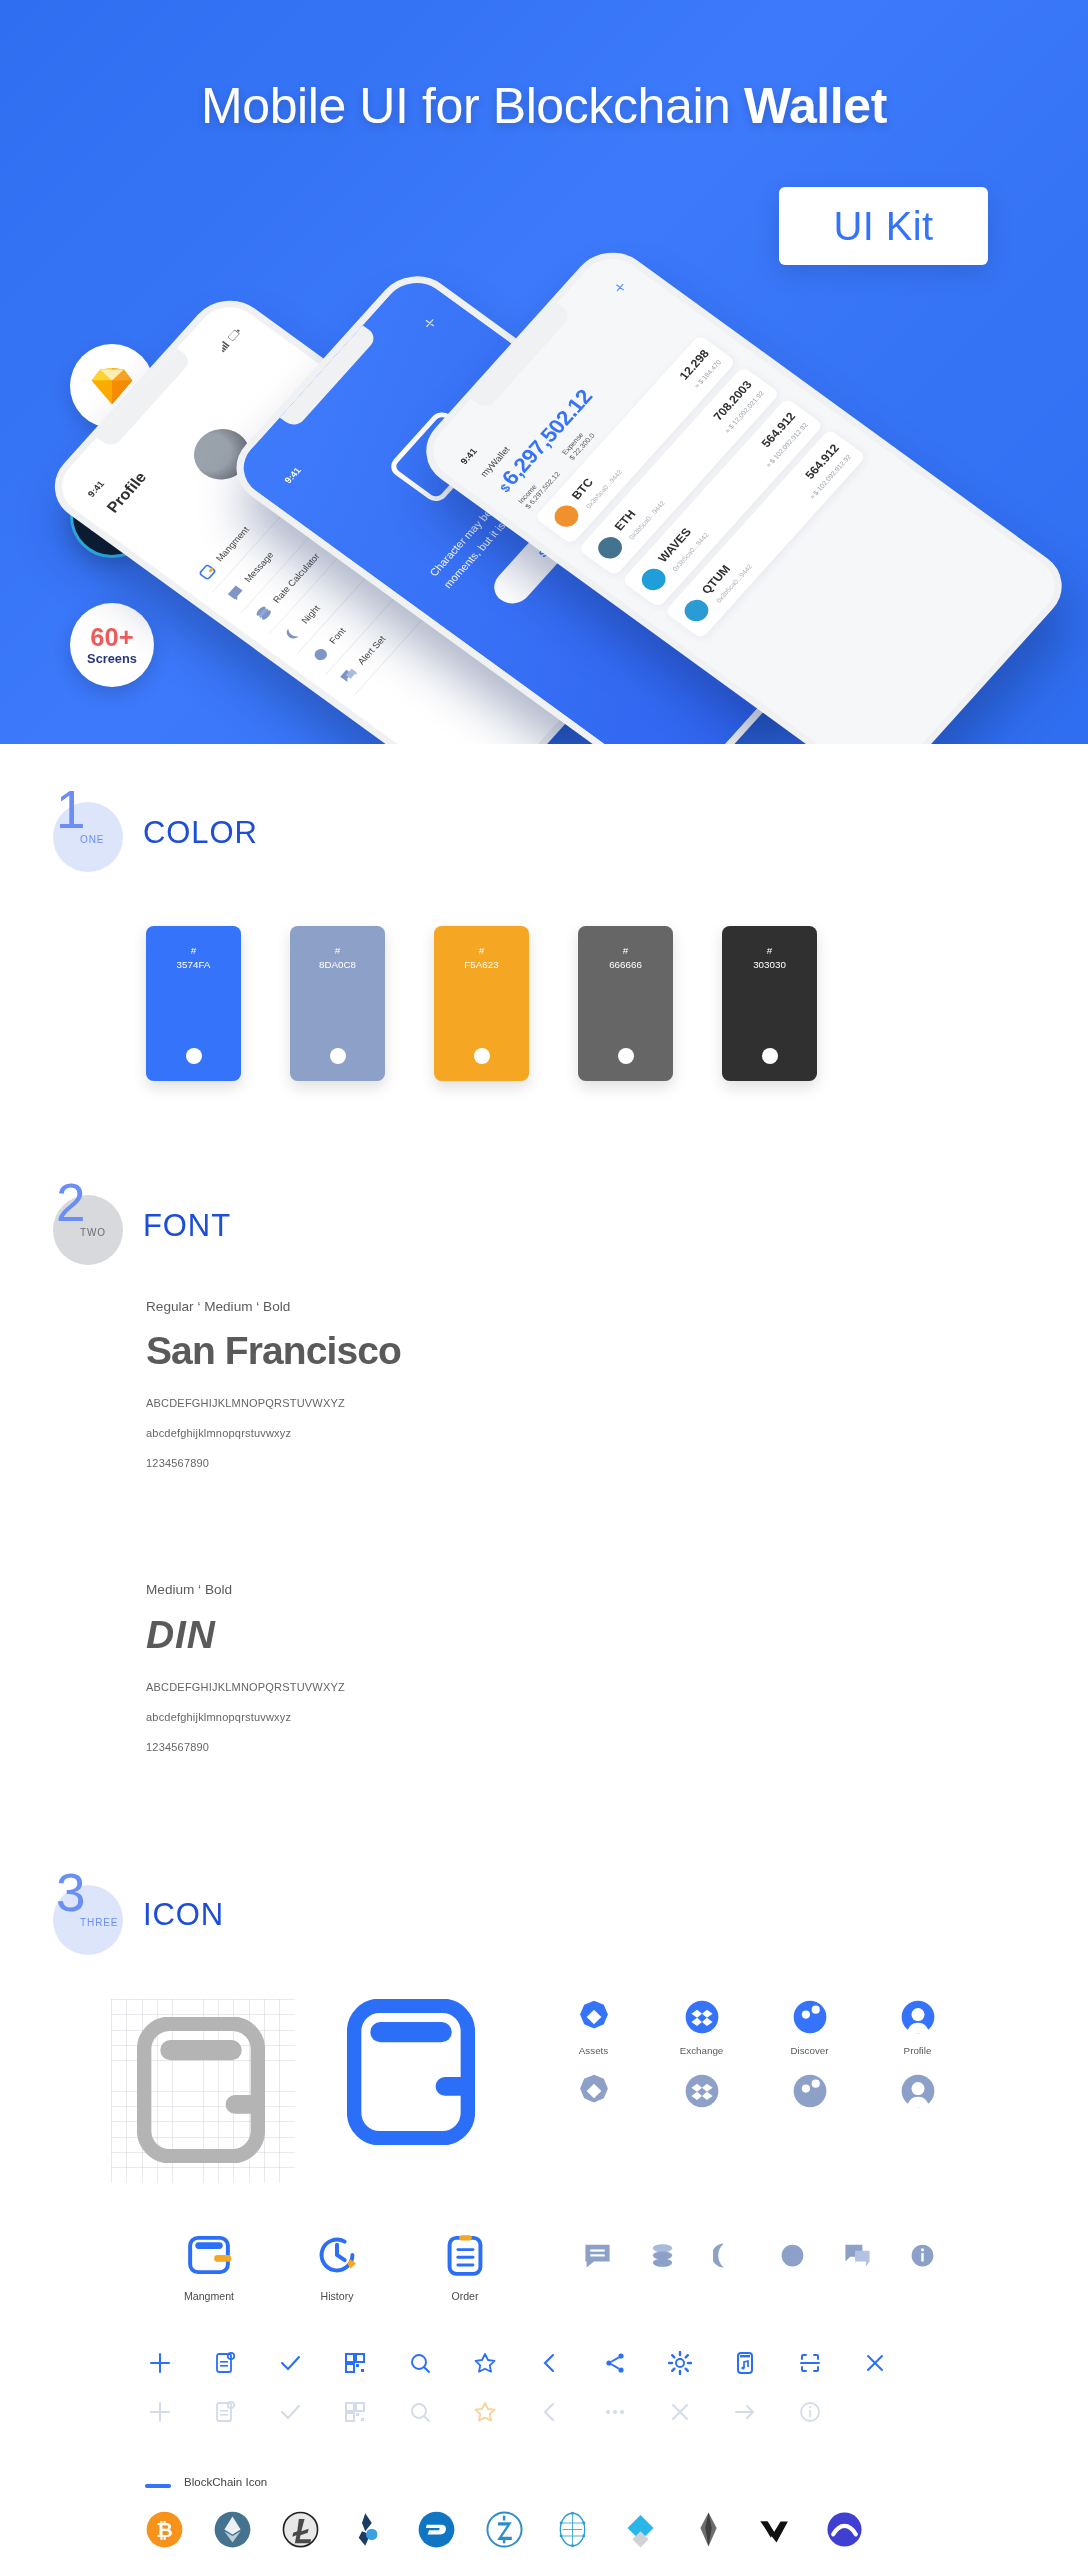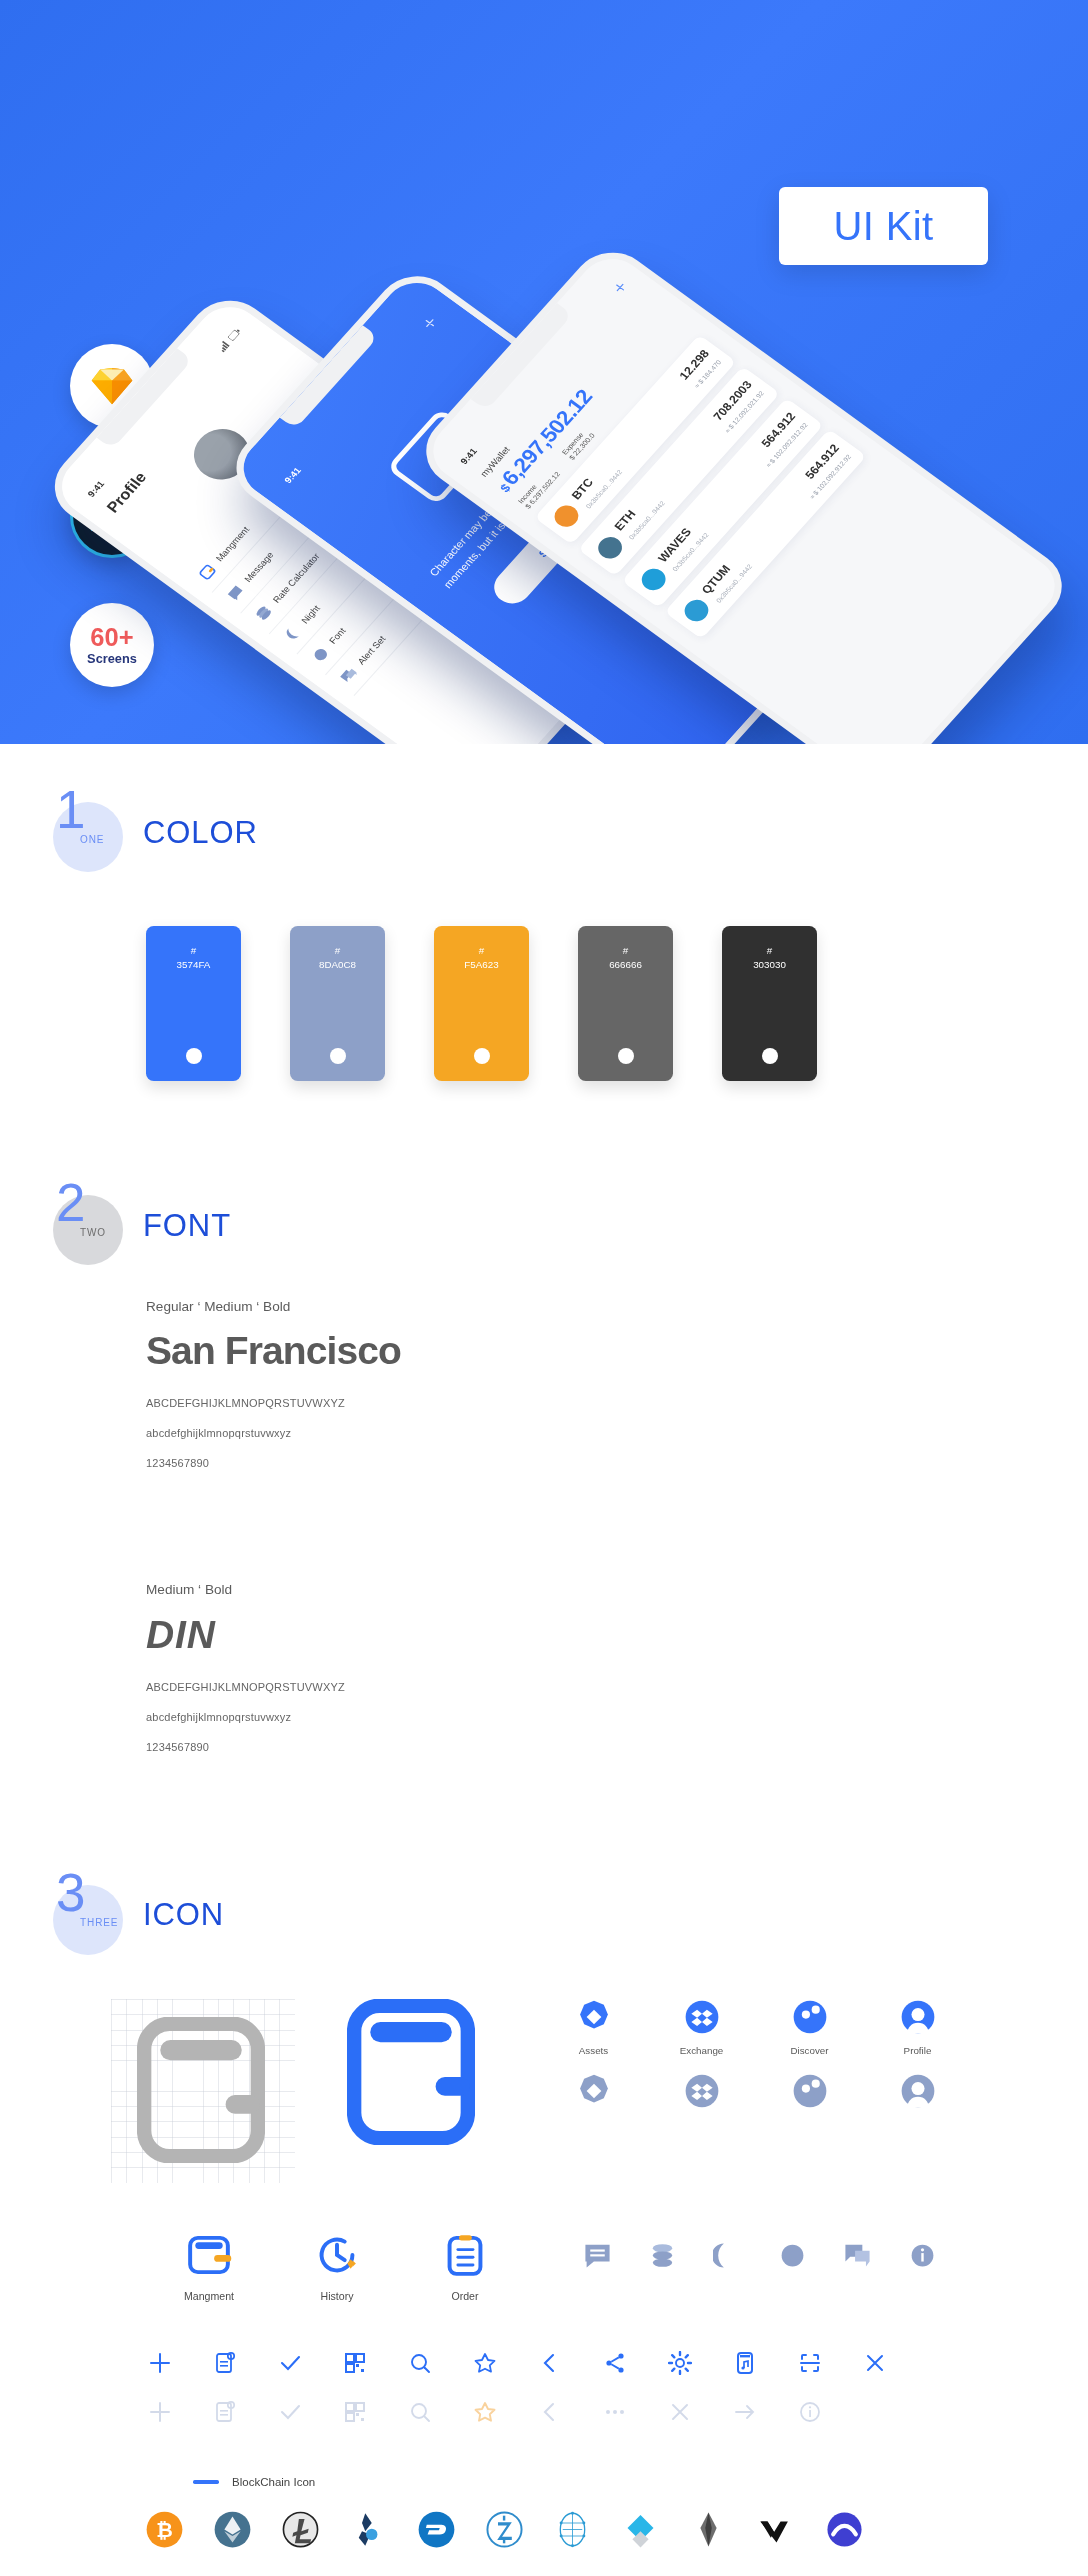--- a/index.html
+++ b/index.html
@@ -259,31 +259,34 @@
 
   .feature-row { display: flex; padding: 48px 0 0 145px; align-items: flex-start; }
   .feature-item { width: 128px; text-align: center; }
   .feature-item .lbl { font-size: 10.6px; color: #4c4c4c; margin-top: 8.5px; }
   .misc-icons { display: flex; gap: 36px; align-items: center; margin-left: 54px; padding-top: 10.2px; }
 
   .icon-grid { padding: 46px 0 0 145px; }
   .icon-grid-row { display: flex; gap: 36px; align-items: center; margin-bottom: 20.4px; }
   .icon-grid-row .cell { width: 29px; height: 29px; display: flex; align-items: center; justify-content: center; }
 
-  .bc-head { display: flex; align-items: center; gap: 13.6px; padding: 29px 0 0 145px; margin-left: 48px; }
+  .bc-head { display: flex; align-items: flex-end; gap: 13.6px; padding: 29px 0 0 145px; }
   .bc-line { width: 25.5px; height: 3.4px; background: #3574fa; border-radius: 1.7px; }
   .bc-title { font-size: 11.5px; color: #444; }
   .bc-icons { display: flex; gap: 29px; padding: 22px 0 77px 145px; align-items: center; }
   .bc-icons .coin { width: 39px; height: 39px; }
 </style>
 </head>
 <body>
 
 <div class="hero">
 
+  <div class="hero-title">
+    <span>Mobile UI for Blockchain </span><span class="bold">Wallet</span>
+  </div>
 
   <div class="ui-kit-badge">
     <span>UI Kit</span>
   </div>
 
   <div class="badge badge-sketch">
     <svg width="44" height="41" viewBox="0 0 52 48">
       <path d="M12 4 L26 2 L40 4 L50 17 L26 45 L2 17 Z" fill="#fdb300"></path>
       <path d="M12 4 L26 2 L40 4 L50 17 L2 17 Z" fill="#fdd231"></path>
       <path d="M26 2 L40 4 L50 17 L26 45 Z" fill="#f7941e" opacity=".75"></path>

